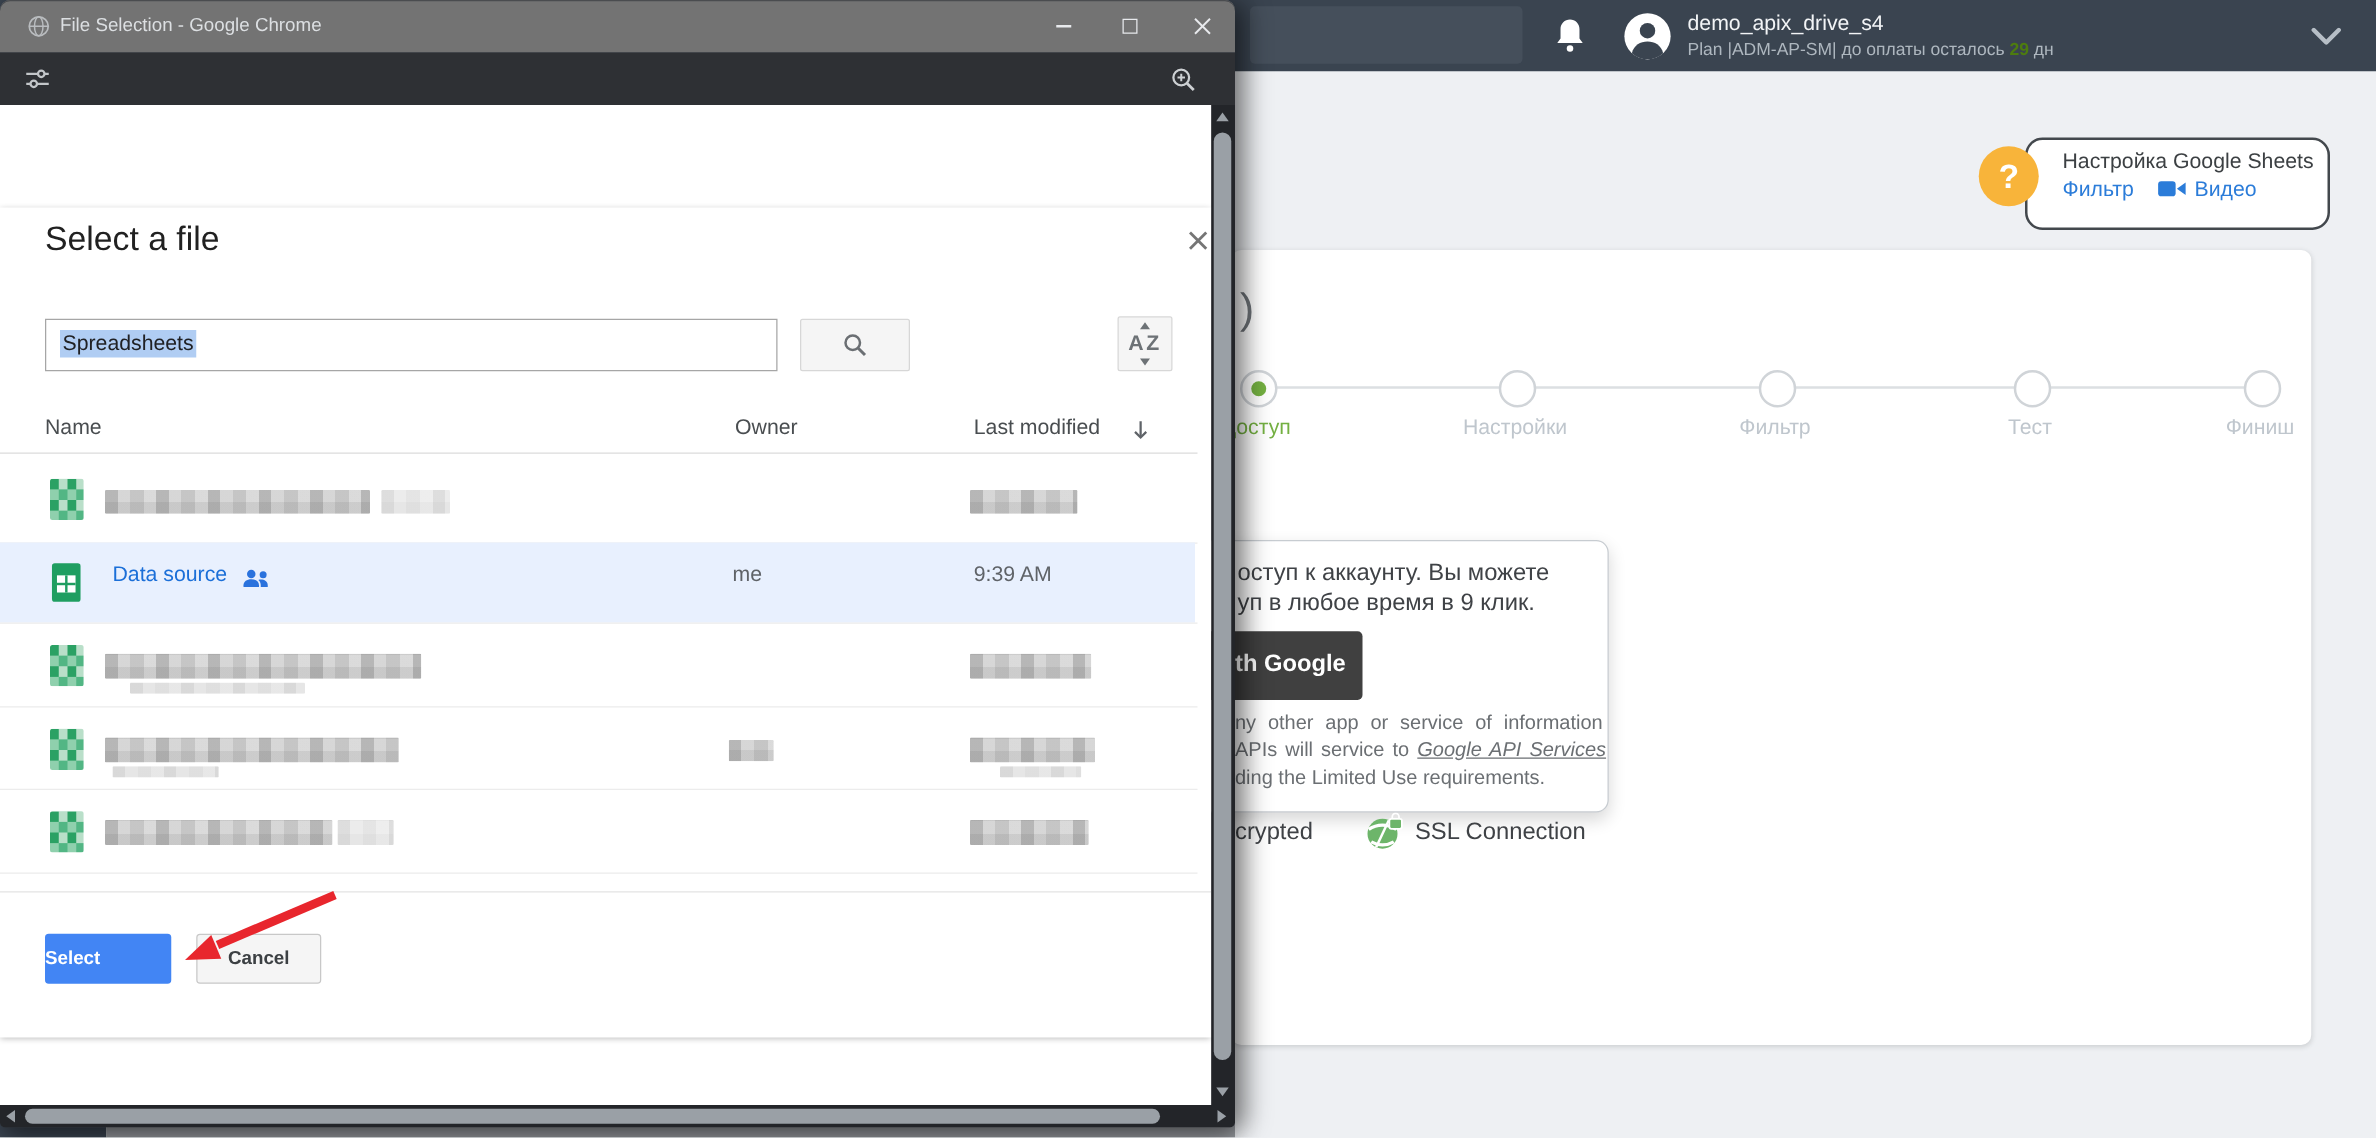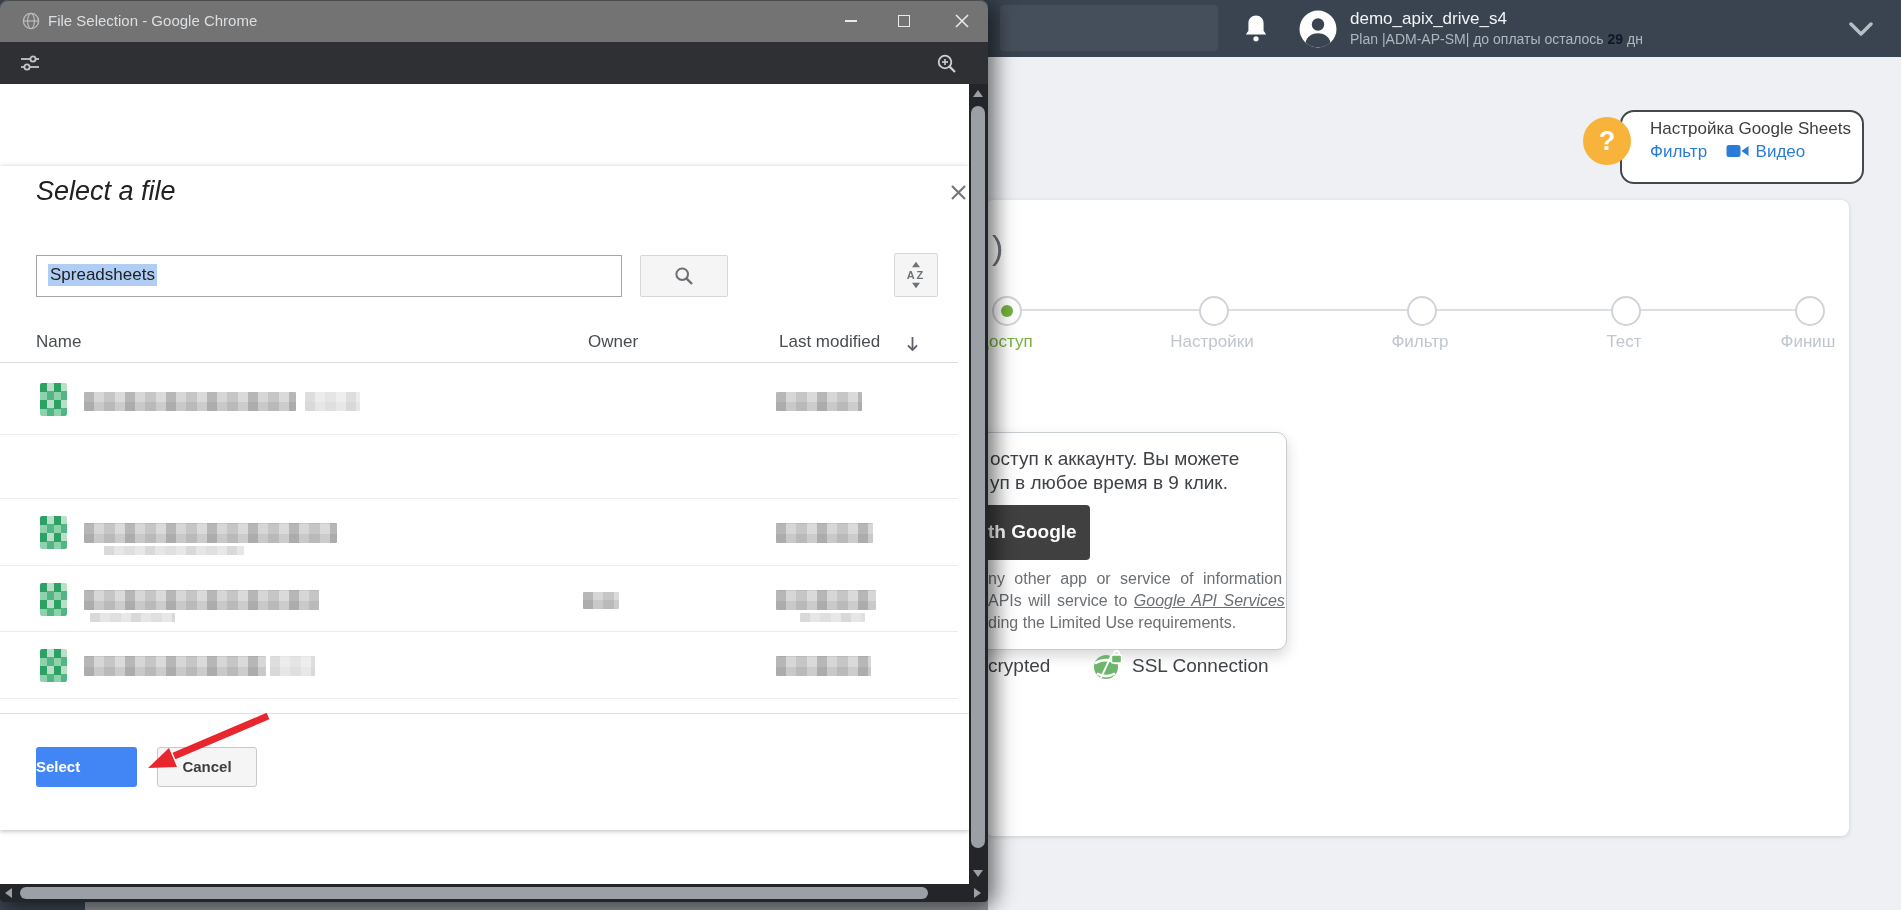--- a/index.html
+++ b/index.html
@@ -9,21 +9,21 @@
     -webkit-font-smoothing:antialiased;
   }
   .abs{position:absolute;}
   
   .app-header{left:0;top:0;width:1901px;height:57px;background:#3a4450;}
   .side-strip{left:0;top:57px;width:85px;height:853px;background:#3d4754;}
   .dim-strip{left:85px;top:57px;width:903px;height:853px;background:#9b9ea3;}
   .stat-box{left:1000px;top:5px;width:218px;height:46px;background:#454f5b;border-radius:4px;}
   .acct-name{left:1350px;top:9px;font-size:17px;color:#f2f4f6;}
   .acct-plan{left:1350px;top:31px;font-size:14px;color:#aeb7bf;}
-  .acct-days{font-weight:bold;color:#0f172a;}
+  .acct-days{font-weight:bold;color:#4d7c0f;}
   .card{left:985px;top:200px;width:864px;height:636px;background:#fff;border-radius:8px;
         box-shadow:0 1px 4px rgba(60,64,67,.18);}
   .head-frag{left:992px;top:228px;font-size:34px;color:#6f7479;}
   .step-line{left:1005px;top:309px;width:803px;height:2px;background:#dcdfe2;}
   .step-circle{width:26px;height:26px;border-radius:50%;background:#fff;border:2px solid #d0d4d8;top:296px;}
   .step-dot{position:absolute;left:7px;top:7px;width:12px;height:12px;border-radius:50%;background:#74b042;}
   .step-label{top:332px;width:120px;text-align:center;font-size:17px;color:#bfc6cd;}
   .step-label.on{color:#74b042;}
   .panel{left:955px;top:432px;width:330px;height:216px;background:#fff;border:1px solid #c7ccd1;
          border-radius:10px;box-shadow:0 6px 14px rgba(0,0,0,.16);}
@@ -43,21 +43,21 @@
          box-shadow:10px 0 20px rgba(0,0,0,.35),0 10px 20px rgba(0,0,0,.35);
          border-radius:8px 8px 4px 4px;}
   .titlebar{left:0;top:0;width:988px;height:42px;background:#737373;border-radius:8px 8px 0 0;
             box-shadow:inset 0 1px 0 #4a4c4f;}
   .title-txt{left:48px;top:12px;font-size:15px;color:#dcdfe2;}
   .winbtn{top:8px;width:28px;height:26px;}
   .urlbar{left:0;top:42px;width:988px;height:42px;background:#2e3034;}
   .url-txt{left:54px;top:51px;font-size:16px;color:#e6e8ea;white-space:nowrap;}
   .content{left:0;top:84px;width:969px;height:800px;background:#fff;}
   .dialog{left:0;top:166px;width:969px;height:664px;background:#fff;box-shadow:0 1px 5px rgba(0,0,0,.28);}
-  .dlg-title{left:36px;top:176px;font-size:27px;color:#212121;font-style:italic;}
+  .dlg-title{left:36px;top:176px;font-size:27px;color:#212121;}
   .search-box{left:36px;top:255px;width:584px;height:40px;background:#fff;border:1px solid #a6a6a6;}
   .search-box .sel{position:absolute;left:11px;top:8px;font-size:17px;color:#202124;background:#b0cdf3;padding:1px 2px;}
   .gbtn{background:#f5f5f5;border:1px solid #d7d7d7;border-radius:2px;}
   .search-btn{left:640px;top:255px;width:86px;height:40px;}
   .sort-btn{left:894px;top:253px;width:42px;height:42px;}
   .col-h{top:332px;font-size:17px;color:#494d50;}
   .hline{height:1px;background:#ececec;left:0;width:958px;}
   .row{left:0;width:956px;}
   .row.sel-row{background:#e8f0fe;}
   .pix{background-color:#e0e0e0;border-radius:1px;
@@ -77,21 +77,21 @@
   
   .vtrack{left:969px;top:84px;width:19px;height:800px;background:#232529;}
   .vthumb{left:971px;top:106px;width:14px;height:742px;background:#9aa0a6;border-radius:7px;}
   .htrack{left:0;top:884px;width:988px;height:18px;background:#232529;border-radius:0 0 4px 4px;}
   .hthumb{left:20px;top:887px;width:908px;height:12px;background:#9aa0a6;border-radius:6px;}
   .tri-up{width:0;height:0;border-left:5px solid transparent;border-right:5px solid transparent;border-bottom:7px solid #9aa0a6;}
   .tri-down{width:0;height:0;border-left:5px solid transparent;border-right:5px solid transparent;border-top:7px solid #9aa0a6;}
   .tri-left{width:0;height:0;border-top:5px solid transparent;border-bottom:5px solid transparent;border-right:7px solid #9aa0a6;}
   .tri-right{width:0;height:0;border-top:5px solid transparent;border-bottom:5px solid transparent;border-left:7px solid #9aa0a6;}
   .sort-inner{display:flex;flex-direction:column;align-items:center;justify-content:center;height:100%;gap:1px;}
-  .sort-letters{font-size:11px;font-weight:bold;color:#6d7276;letter-spacing:2px;}
+  .sort-letters{font-size:17px;font-weight:bold;color:#6d7276;letter-spacing:2px;}
   .minbar{position:absolute;left:8px;top:12px;width:12px;height:2px;background:#e8eaed;}
   .maxsq{position:absolute;left:9px;top:7px;width:10px;height:10px;border:1.5px solid #e8eaed;}
 </style>
 </head>
 <body>
 
 <div class="abs app-header"></div>
 <div class="abs side-strip"></div>
 <div class="abs dim-strip"></div>
 
@@ -247,20 +247,37 @@
   <div class="abs hline" style="top:362px;background:#dcdcdc"></div>
 
   <div class="abs row" style="top:363px;height:71px">
     <div class="abs gpix" style="left:40px;top:20px;width:27px;height:33px"></div>
     <div class="abs pix" style="left:84px;top:29px;width:212px;height:19px"></div>
     <div class="abs pix light" style="left:305px;top:29px;width:55px;height:19px"></div>
     <div class="abs pix" style="left:776px;top:29px;width:86px;height:19px"></div>
   </div>
   <div class="abs hline" style="top:434px"></div>
 
+  <div class="abs row sel-row" style="top:434px;height:64px">
+    <svg class="abs" style="left:40px;top:16px" width="26" height="32" viewBox="0 0 22 28">
+      <rect x="1" y="0.5" width="20" height="27" rx="2" fill="#1f9e61"></rect>
+      <rect x="4.5" y="9" width="13" height="12" fill="#fff"></rect>
+      <rect x="10.2" y="9" width="1.7" height="12" fill="#1f9e61"></rect>
+      <rect x="4.5" y="14.2" width="13" height="1.7" fill="#1f9e61"></rect>
+    </svg>
+    <span class="abs name-link" style="left:90px;top:16px">Data source</span>
+    <svg class="abs" style="left:193px;top:20px" width="25" height="17" viewBox="0 0 25 17">
+      <circle cx="8" cy="5.2" r="3.4" fill="#2a72dd"></circle>
+      <path d="M1.8 15.5v-1.4c0-3 2.7-4.8 6.2-4.8s6.2 1.8 6.2 4.8v1.4z" fill="#2a72dd"></path>
+      <circle cx="17.5" cy="5.8" r="2.8" fill="#2a72dd"></circle>
+      <path d="M15.6 15.5v-1.4c0-1.8-.7-3.2-1.9-4.2.6-.2 1.2-.3 1.9-.3 3 0 5.6 1.6 5.6 4.5v1.4z" fill="#2a72dd"></path>
+    </svg>
+    <span class="abs cell-txt" style="left:586px;top:16px">me</span>
+    <span class="abs cell-txt" style="left:779px;top:16px">9:39 AM</span>
+  </div>
   <div class="abs hline" style="top:498px"></div>
 
   <div class="abs row" style="top:498px;height:67px">
     <div class="abs gpix" style="left:40px;top:18px;width:27px;height:33px"></div>
     <div class="abs pix" style="left:84px;top:25px;width:253px;height:20px"></div>
     <div class="abs pix light" style="left:104px;top:48px;width:140px;height:9px"></div>
     <div class="abs pix" style="left:776px;top:25px;width:97px;height:20px"></div>
   </div>
   <div class="abs hline" style="top:565px"></div>
 

